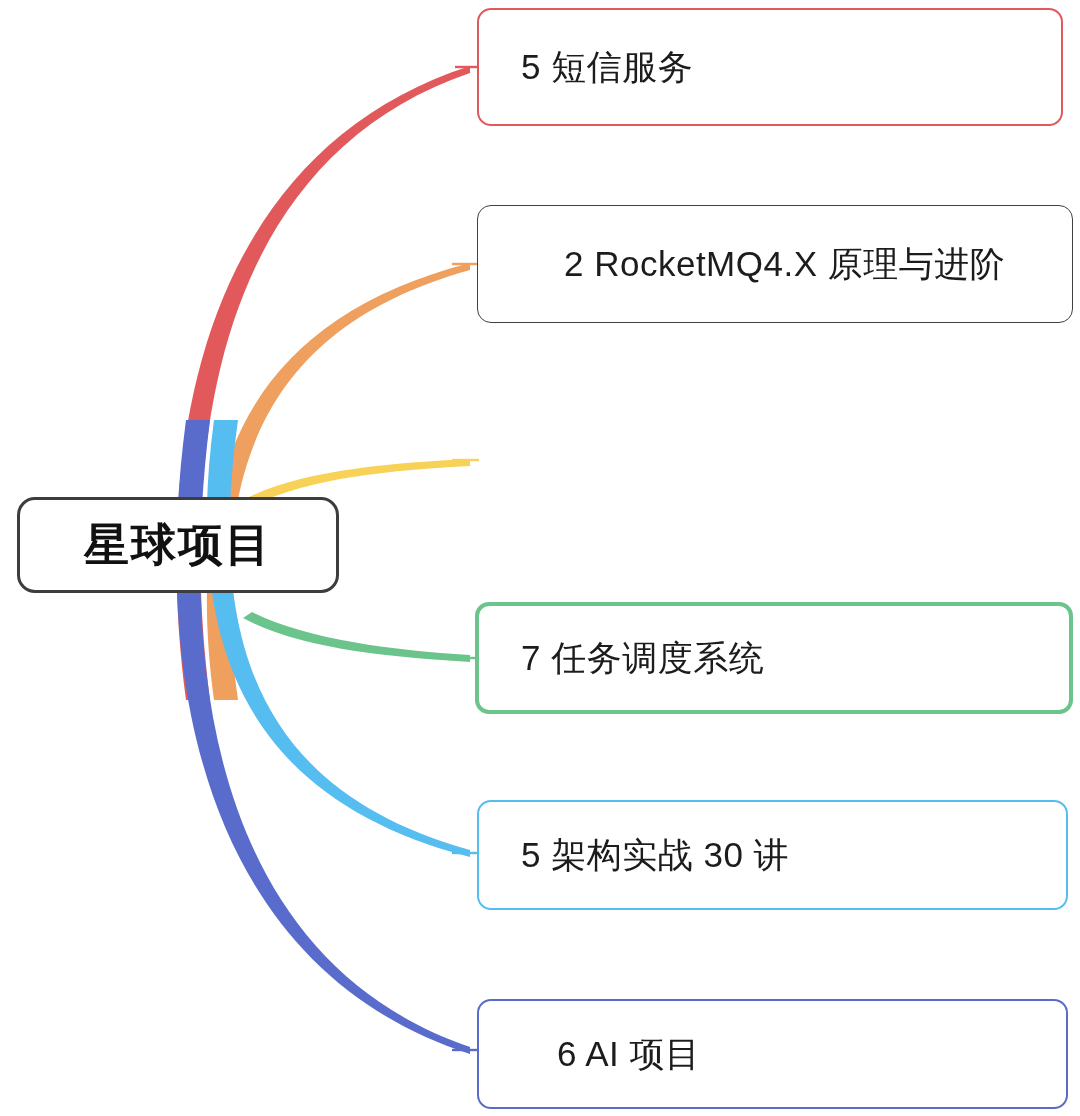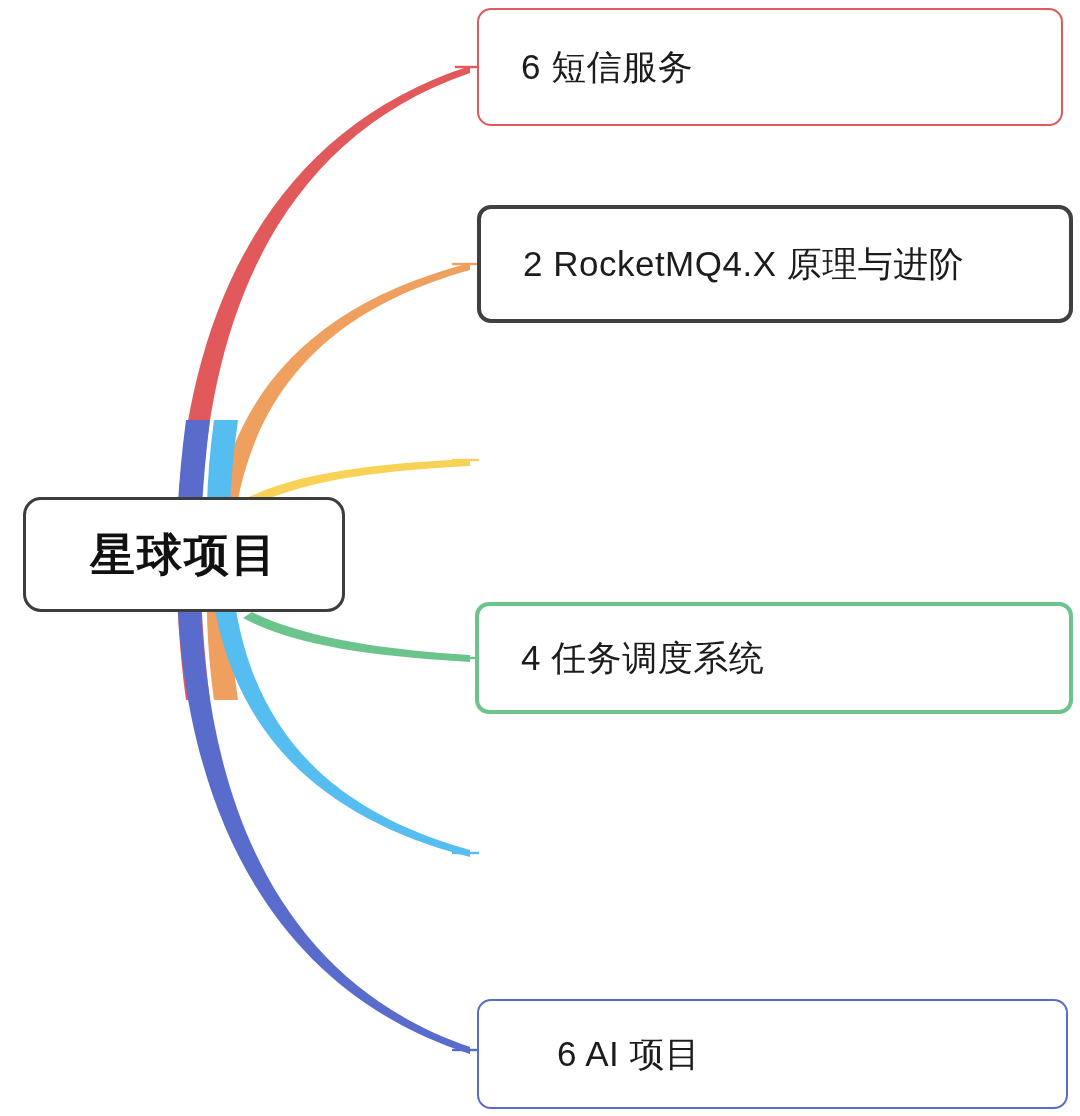--- a/index.html
+++ b/index.html
@@ -38,24 +38,24 @@
     font-size: 35px;
     color: #1c1c1c;
     letter-spacing: 0.5px;
     white-space: nowrap;
     padding-left: 42px;
     line-height: 1.2;
   }
   #root-node {
     position: absolute;
     box-sizing: border-box;
-    left: 23px;
+    left: 17px;
     top: 497px;
     width: 322px;
-    height: 115px;
+    height: 96px;
     background: #ffffff;
     border: 3px solid #3d3d3d;
     border-radius: 18px;
     display: flex;
     align-items: center;
     justify-content: center;
     z-index: 4;
   }
   #root-label {
     font-size: 45px;
@@ -95,30 +95,33 @@
     <path d="M 210 420 C 176 688 224 963 470 1047 L 470 1054
              C 210 970 150 690 186 420 Z" fill="#5a6ccb"></path>
     <path d="M 452 1050 L 479 1050" stroke="#5a6ccb" stroke-width="2.4" fill="none"></path>
   </svg>
 
   <div id="root-node">
     <span id="root-label">星球项目</span>
   </div>
 
   <div class="node" style="left:477px; top:8px; width:586px; height:118px; border:2px solid #e2595c;">
-    <span class="node-label">6 短信服务</span>
+    <span class="node-label">5 短信服务</span>
   </div>
 
-  <div class="node" style="left:477px; top:205px; width:596px; height:118px; border:4px solid #404040;">
+  <div class="node" style="left:477px; top:205px; width:596px; height:118px; border:1px solid #404040;padding-left:44px;">
     <span class="node-label">2 RocketMQ4.X 原理与进阶</span>
   </div>
 
 
   <div class="node" style="left:475px; top:602px; width:598px; height:112px; border:4px solid #6bc48b;">
-    <span class="node-label">4 任务调度系统</span>
+    <span class="node-label">7 任务调度系统</span>
   </div>
 
+  <div class="node" style="left:477px; top:800px; width:591px; height:110px; border:2px solid #56bdf0;">
+    <span class="node-label">5 架构实战 30 讲</span>
+  </div>
 
   <div class="node" style="left:477px; top:999px; width:591px; height:110px; border:2px solid #5a6ccb;padding-left:36px;">
     <span class="node-label">6 AI 项目</span>
   </div>
 
 </div>
 
 </body></html>

